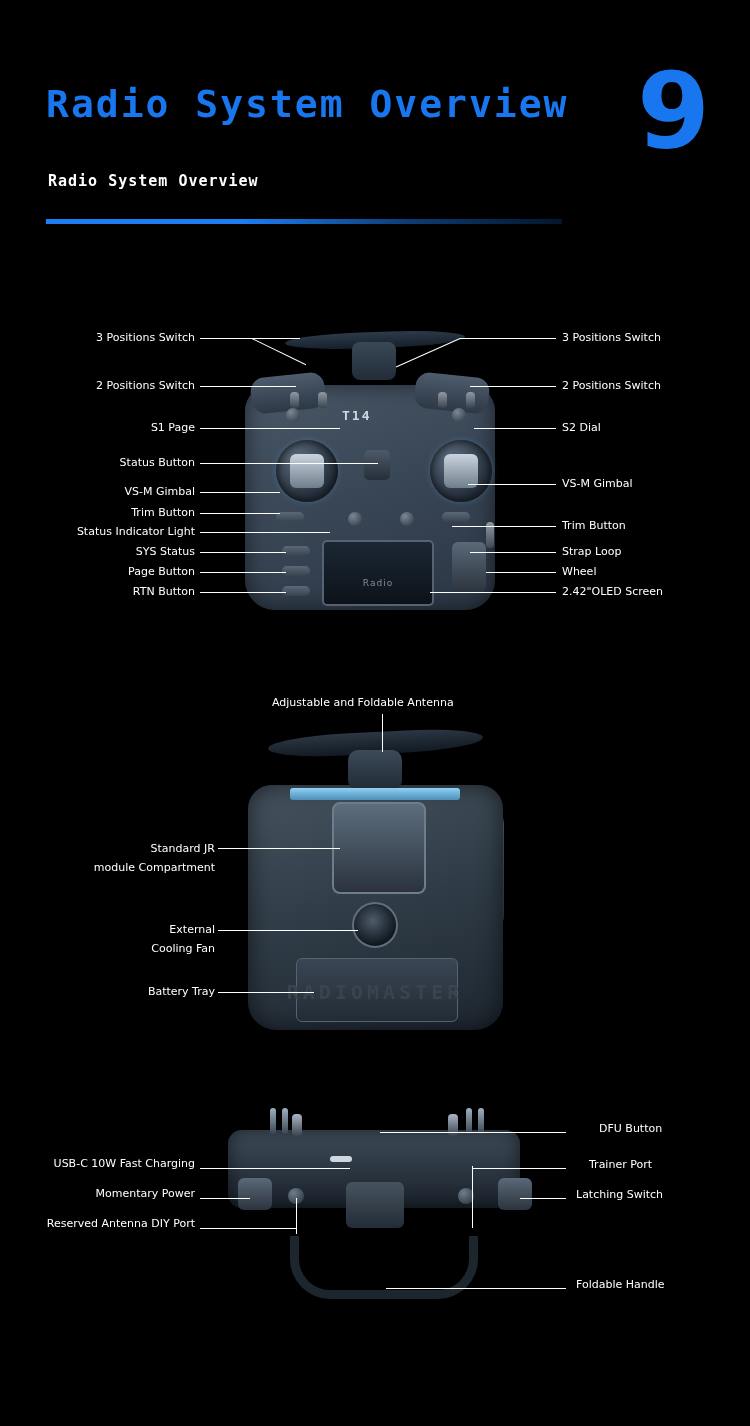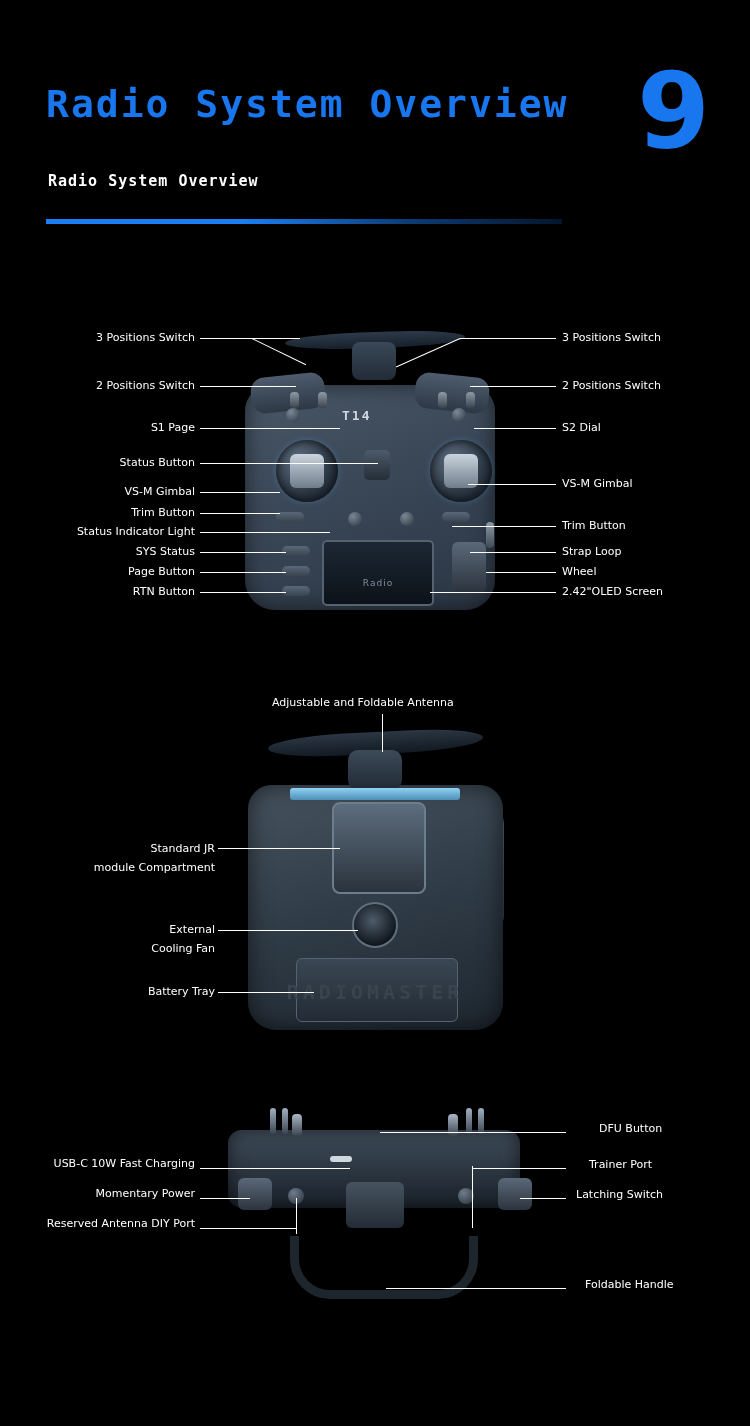--- a/index.html
+++ b/index.html
@@ -552,14 +552,14 @@
   <div class="leader" style="left:520px; top:98px; width:46px;"></div>
   <div class="leader" style="left:386px; top:188px; width:180px;"></div>
 
   <div class="callout right-align" style="left:20px; top:57px; width:175px;">USB-C 10W Fast Charging</div>
   <div class="callout right-align" style="left:20px; top:87px; width:175px;">Momentary Power</div>
   <div class="callout right-align" style="left:20px; top:117px; width:175px;">Reserved Antenna DIY Port</div>
 
   <div class="callout left-align" style="left:576px; top:22px;margin-left:23px;">DFU Button</div>
   <div class="callout left-align" style="left:576px; top:58px;margin-left:13px;">Trainer Port</div>
   <div class="callout left-align" style="left:576px; top:88px;">Latching Switch</div>
-  <div class="callout left-align" style="left:576px; top:178px;margin-left:9px;">Foldable Handle</div>
+  <div class="callout left-align" style="left:576px; top:178px;">Foldable Handle</div>
 </div>
 
 </body></html>

